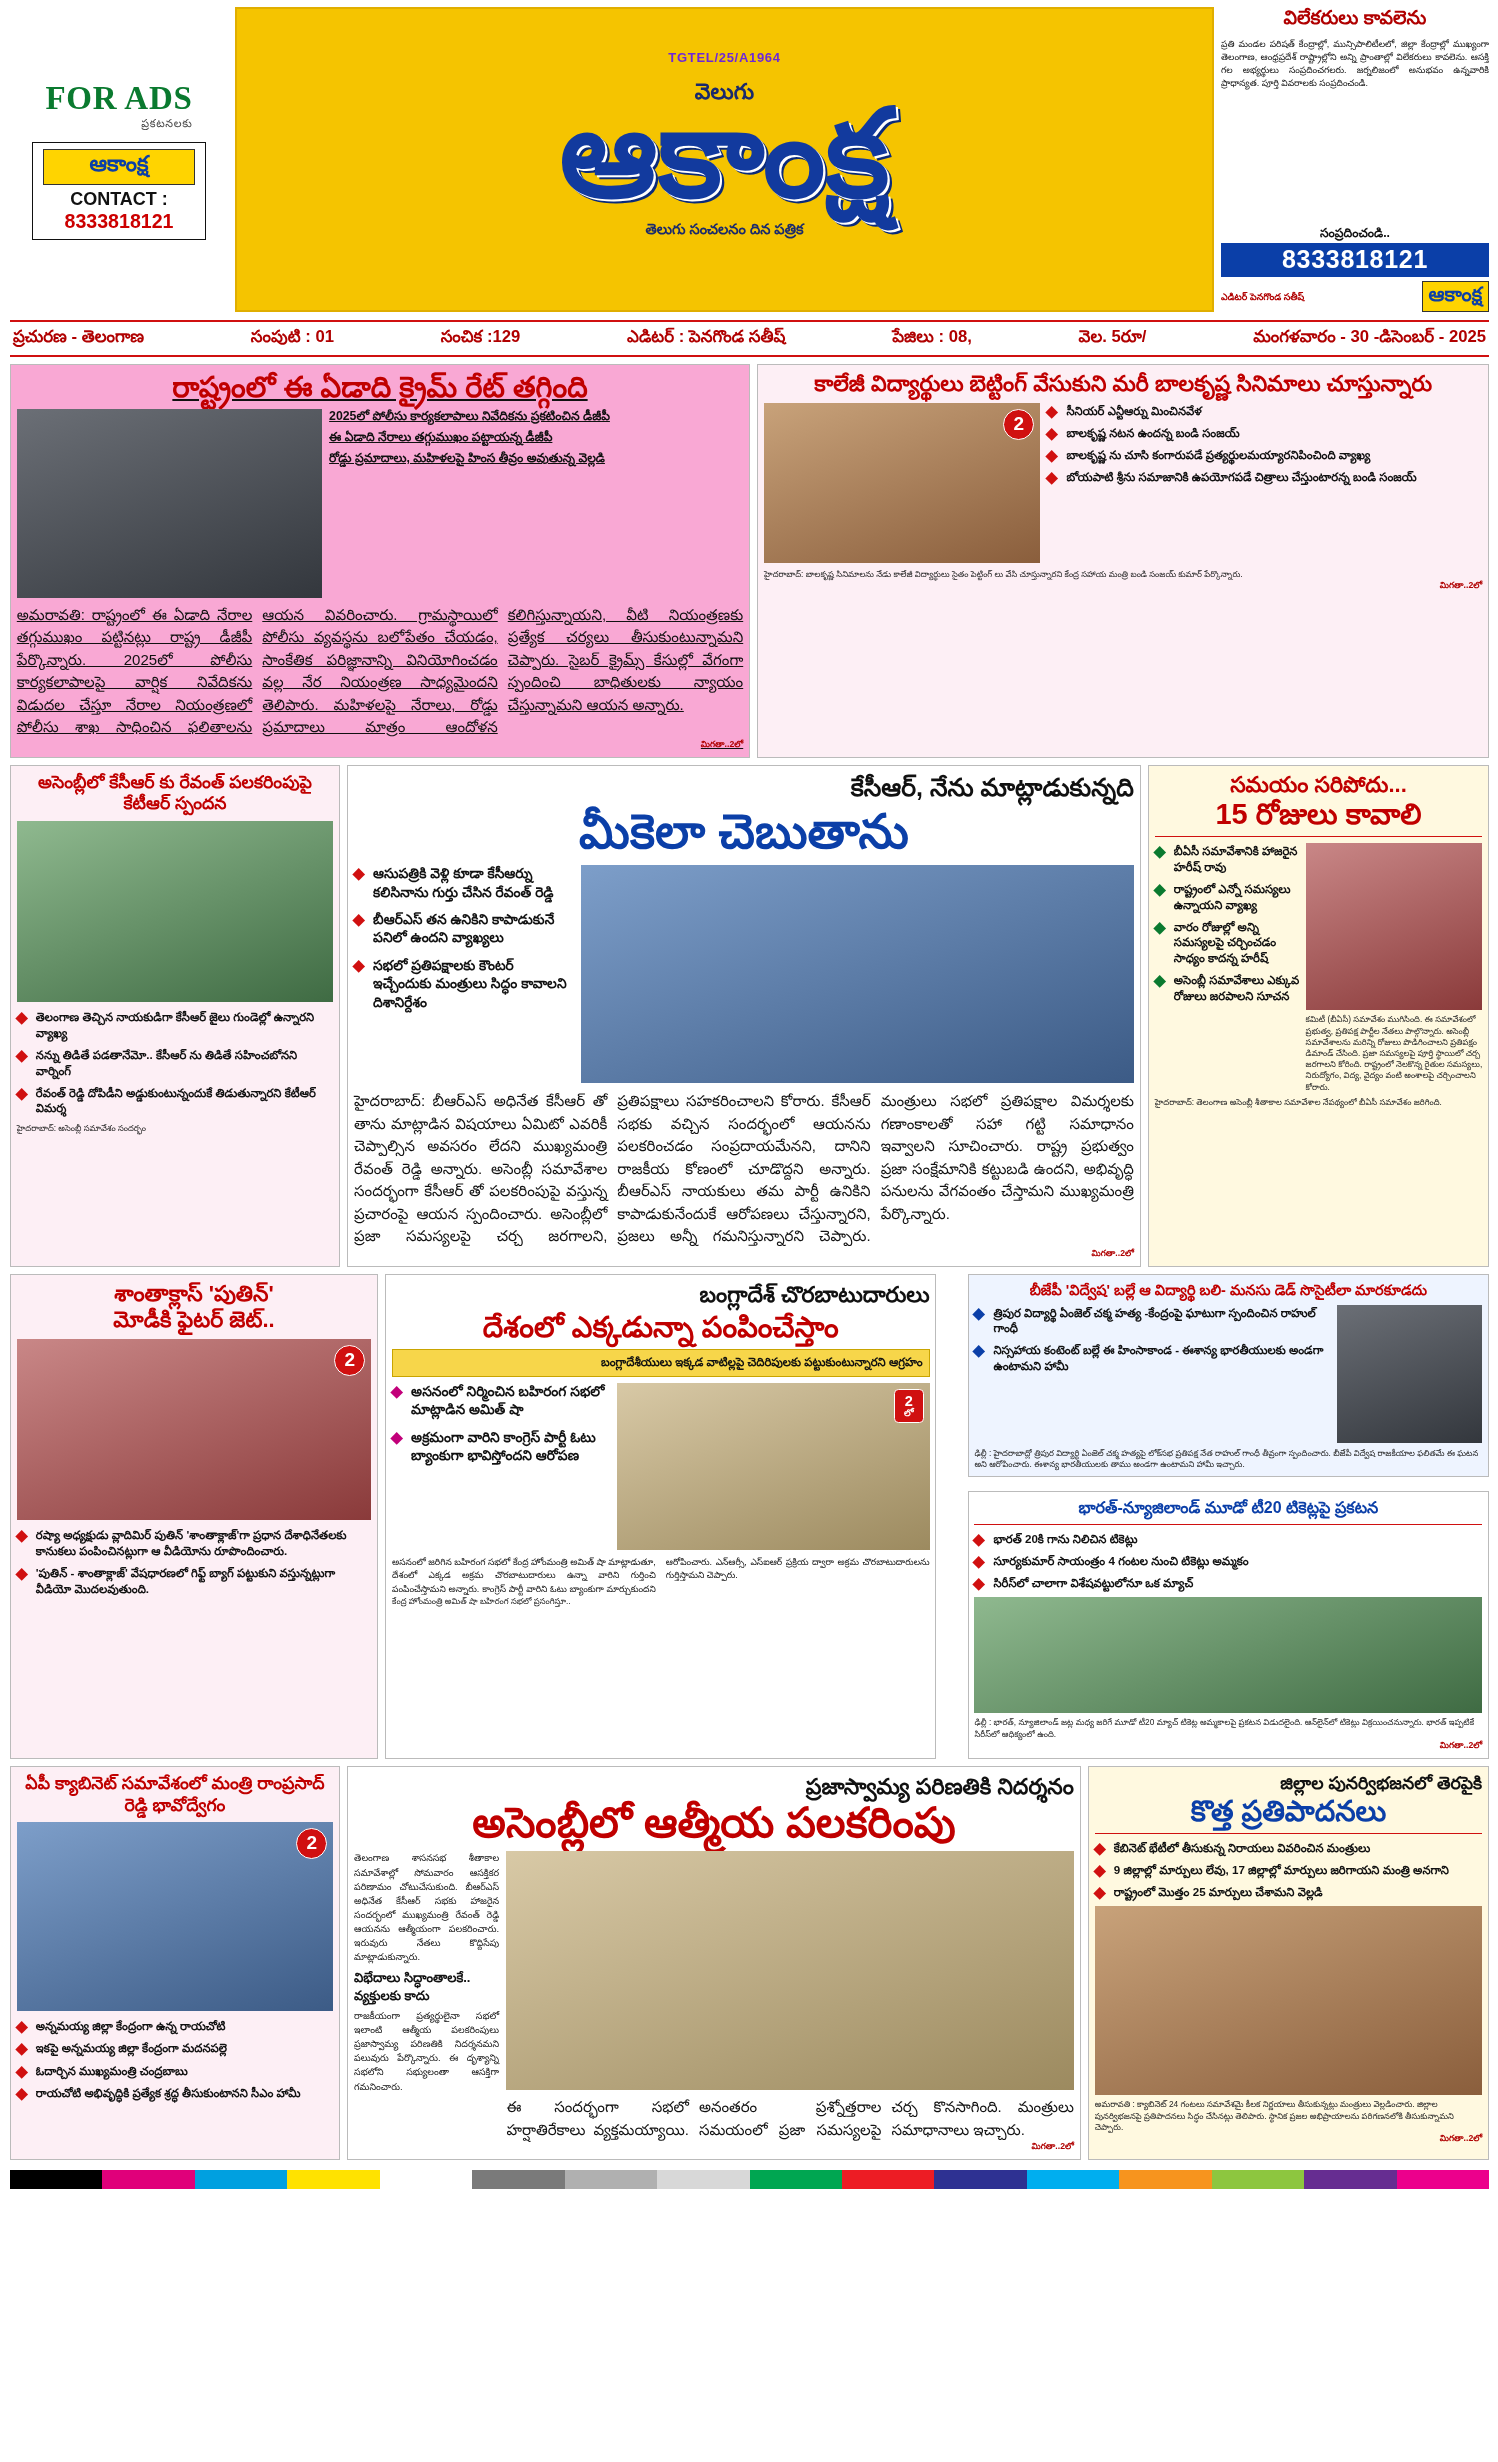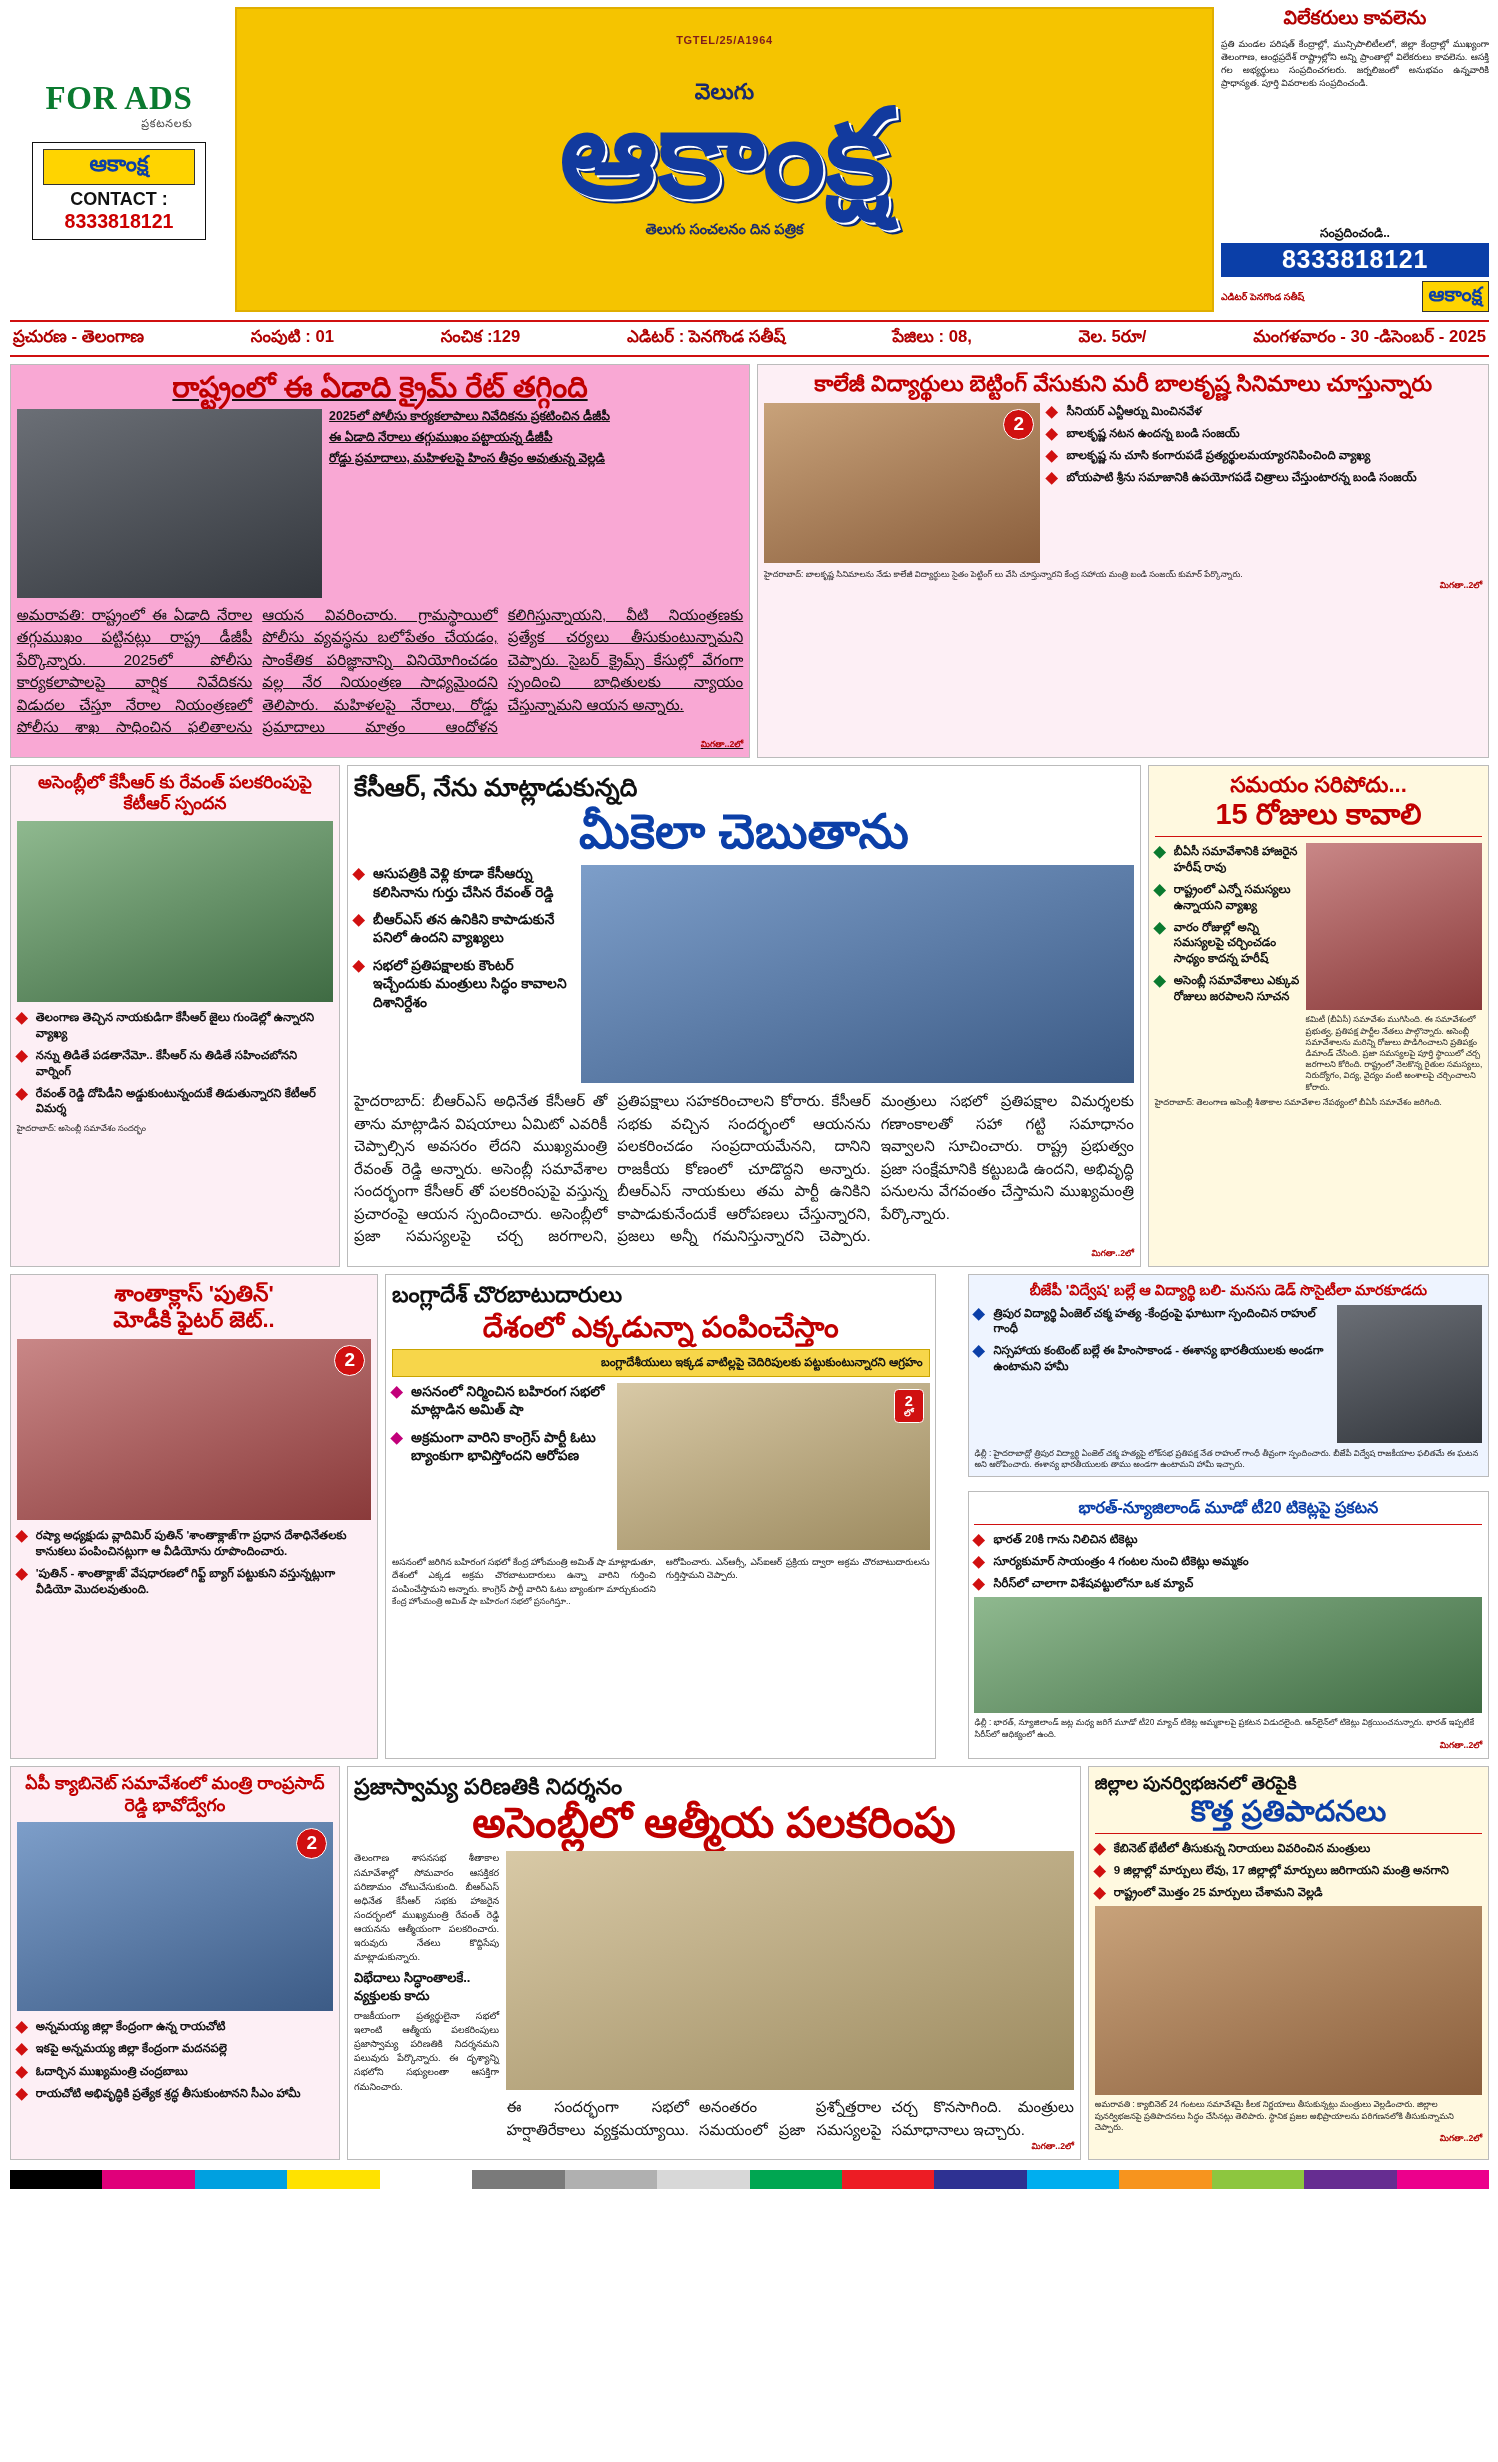--- a/index.html
+++ b/index.html
@@ -10,21 +10,21 @@
   .masthead{display:flex;align-items:stretch;gap:7.3px;height:305px;}
   .mh-left{width:218px;display:flex;flex-direction:column;align-items:center;justify-content:center;}
   .forads{font-family:"Liberation Serif",serif;font-weight:bold;font-size:33px;color:#0a7a2f;letter-spacing:0.7px;}
   .forads small{font-size:11px;color:#444;display:block;text-align:right;font-weight:normal;}
   .ads-box{border:1.5px solid #111;margin-top:10px;padding:5.8px 10px;text-align:center;width:152px;}
   .ads-logo{background:#ffd400;border:0.7px solid #333;color:#0b3fa8;font-weight:bold;font-size:22px;padding:1.5px 4.4px;font-family:"Liberation Serif",serif;}
   .ads-contact{font-weight:bold;font-size:18px;margin-top:4.4px;color:#111;}
   .ads-num{font-weight:bold;font-size:19.6px;color:#c00;}
 
   .mh-center{flex:1;background:#f5c400;border:2.2px solid #e0ae00;display:flex;flex-direction:column;align-items:center;justify-content:center;position:relative;}
-  .reg-no{position:absolute;top:25px;left:50%;transform:translateX(-50%);font-size:11px;color:#7f1d1d;font-weight:bold;letter-spacing:0.7px;}
+  .reg-no{position:absolute;top:41px;left:50%;transform:translateX(-50%);font-size:13px;color:#6d28d9;font-weight:bold;letter-spacing:0.7px;}
   .title-small{font-size:22px;color:#1a2a6c;font-weight:bold;margin-bottom:-13px;}
   .title-main{font-size:123px;line-height:0.95;font-weight:bold;color:#123a9e;text-shadow:2.2px 2.2px 0 #fff,4.4px 4.4px 0 #0a2a7a;font-family:"Liberation Serif",serif;}
   .title-tag{font-size:14.5px;color:#1a2a6c;margin-top:7.3px;font-weight:bold;}
 
   .mh-right{width:268px;display:flex;flex-direction:column;}
   .mr-head{font-weight:bold;font-size:19px;color:#b00000;text-align:center;}
   .mr-body{font-size:9px;line-height:1.45;text-align:justify;color:#111;margin-top:4.4px;flex:1;}
   .mr-contact{font-size:12.3px;font-weight:bold;text-align:center;color:#111;margin-top:2.9px;}
   .mr-phone{background:#0b3fa8;color:#fff;font-size:25px;font-weight:bold;text-align:center;padding:2.2px 0;letter-spacing:0.7px;}
   .mr-bottom{display:flex;align-items:center;justify-content:space-between;margin-top:4.4px;}
@@ -54,21 +54,21 @@
   .jump{font-size:8.7px;color:#b00000;font-weight:bold;text-align:right;}
 
   .bullets{list-style:none;margin:0;padding:0;}
   .bullets li{position:relative;padding-left:19px;margin-bottom:8.7px;font-size:13.8px;font-weight:bold;line-height:1.35;color:#111;}
   .bullets li::before{content:"";position:absolute;left:0;top:5px;width:9.4px;height:9.4px;background:#d01010;transform:rotate(45deg);}
   .bullets.green li::before{background:#0a7a2f;}
   .bullets.blue li::before{background:#0b3fa8;}
   .bullets.mag li::before{background:#c2007a;}
   .bullets.sm li{font-size:11.6px;margin-bottom:6.5px;}
 
-  .kicker{font-size:19px;font-weight:bold;color:#111;text-align:left;line-height:1.25;}
+  .kicker{font-size:19px;font-weight:bold;color:#111;text-align:right;line-height:1.25;}
   .head-xl{font-size:38px;font-weight:bold;text-align:center;line-height:1.08;}
   .head-l{font-size:29px;font-weight:bold;text-align:center;line-height:1.12;}
   .head-m{font-size:22px;font-weight:bold;text-align:center;line-height:1.2;}
   .head-s{font-size:17.4px;font-weight:bold;line-height:1.25;}
 
   .tint-pink{background:#fdeff5;}
   .tint-yellow{background:#fff9e0;}
   .tint-grey{background:#f9a8d4;text-decoration:underline;}
   .tint-blue{background:#eef4ff;}
 

